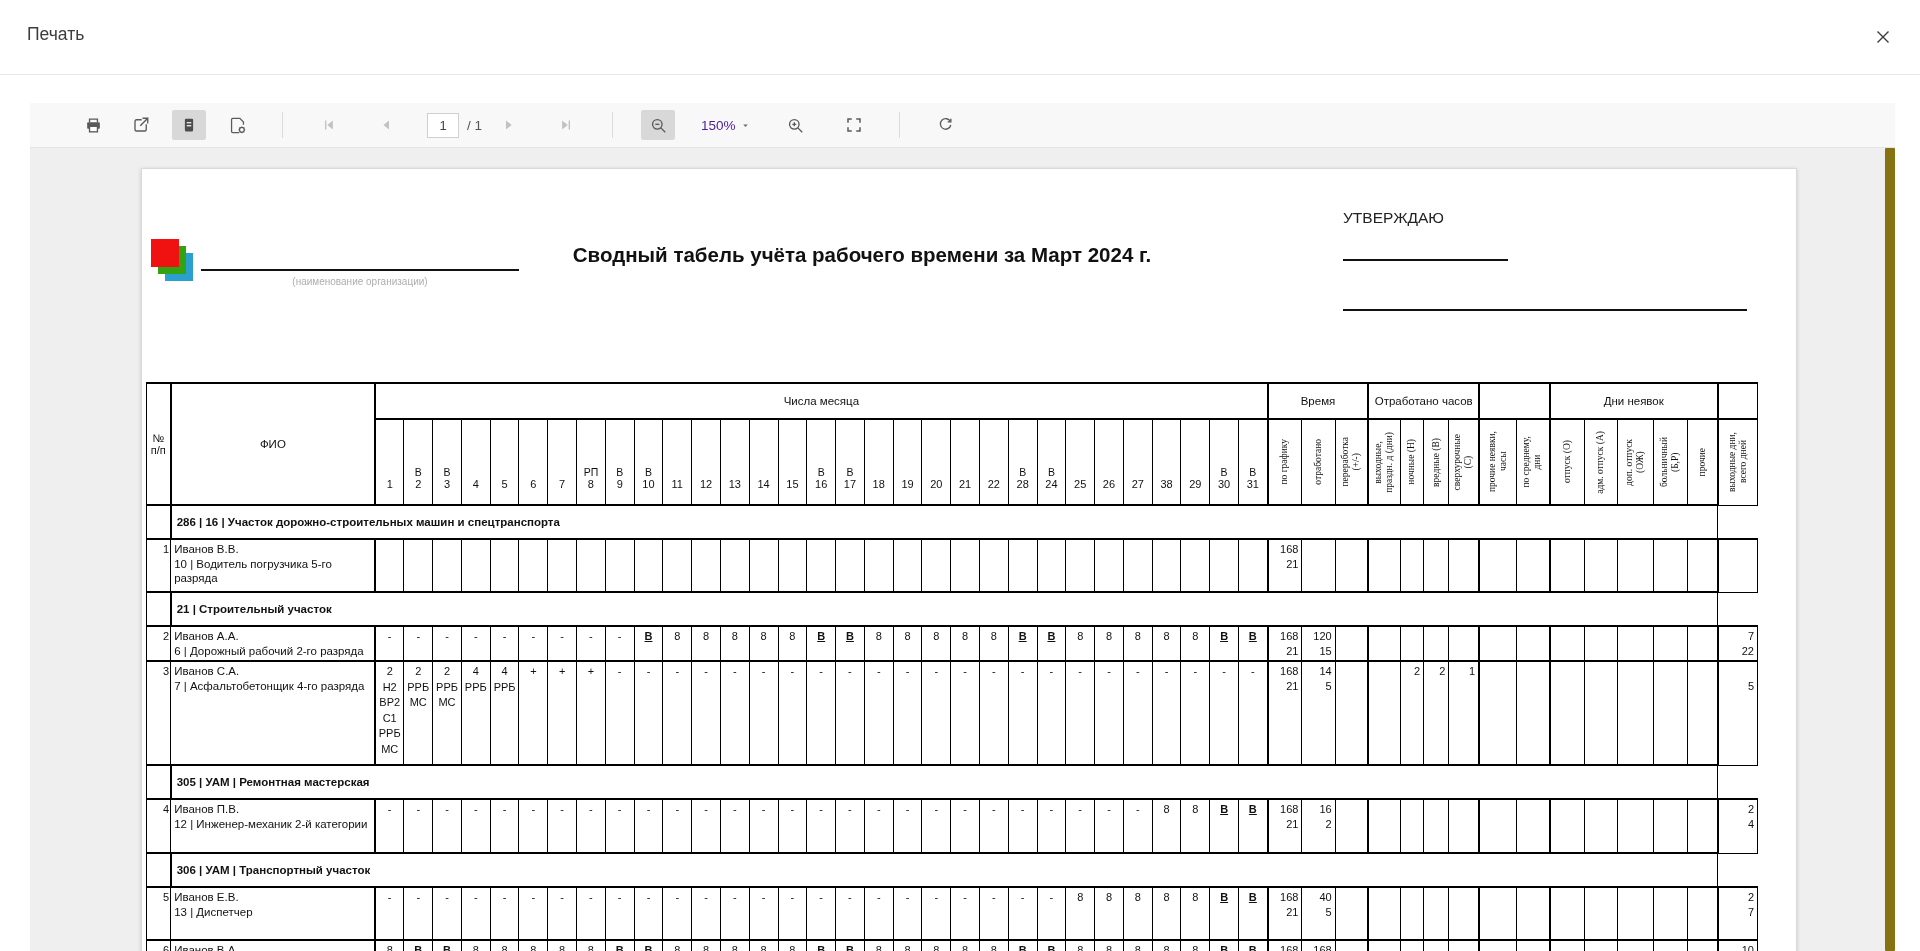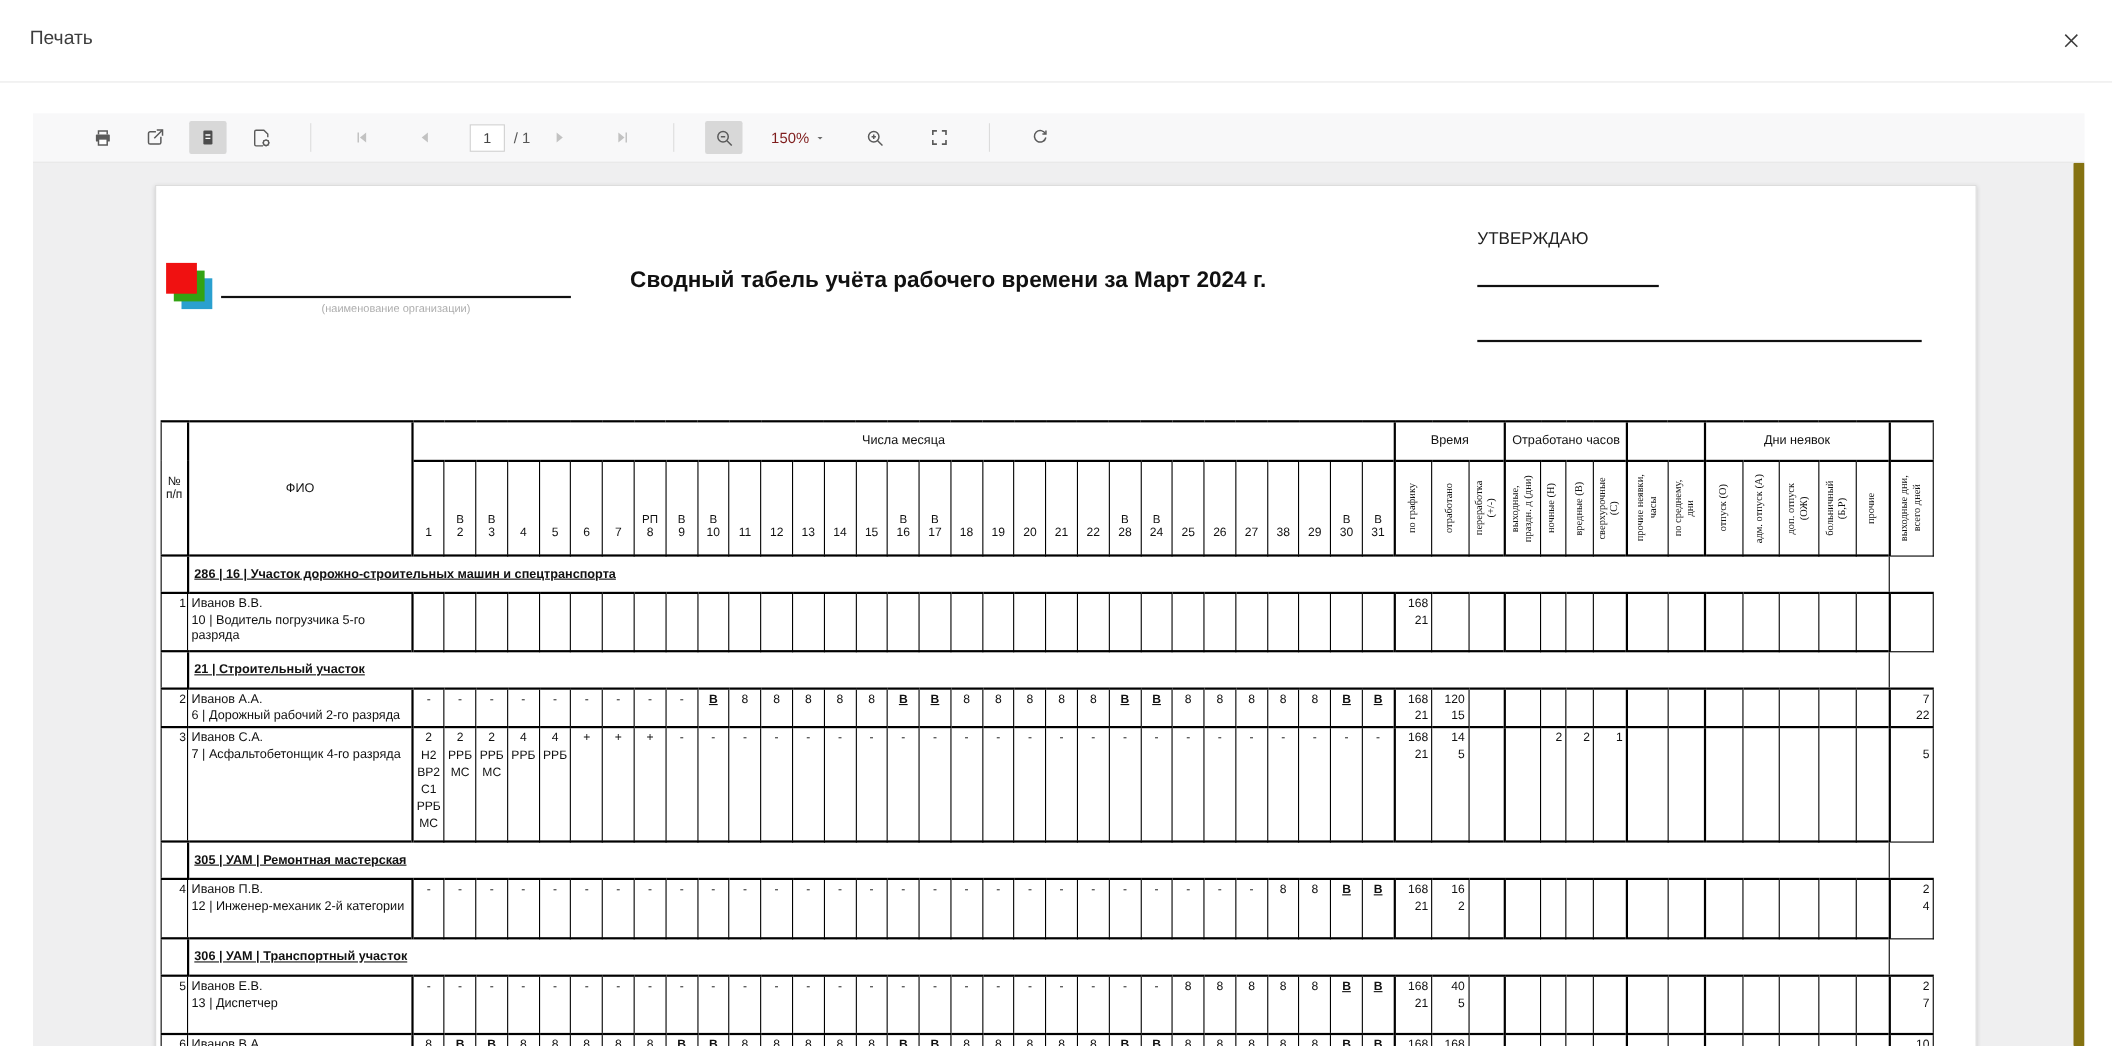--- a/index.html
+++ b/index.html
@@ -20,21 +20,21 @@
   .toolbar { position:absolute; left:0; top:0; width:100%; height:45px;
     background:#f8f8f9; border-bottom:1px solid #e4e4e4;
     display:flex; align-items:center; padding-left:46px; }
   .tb-btn { width:34px; height:30px; border:none; background:transparent; border-radius:2px;
     display:flex; align-items:center; justify-content:center; cursor:pointer; margin-right:14px; }
   .tb-btn.active { background:#d8d8d8; }
   .tb-sep { width:1px; height:26px; background:#dcdcdc; margin:0 28px 0 14px; }
   .page-box { width:32px; height:25px; border:1px solid #d0d0d0; background:#fff;
     text-align:center; font-size:13px; color:#444; margin:0 8px 0 10px; }
   .page-total { font-size:13.5px; color:#555; margin-right:10px; }
-  .zoom-label { font-size:13.5px; color:#7f1d1d; margin:0 4px 0 12px; cursor:pointer; }
+  .zoom-label { font-size:13.5px; color:#4c1d95; margin:0 4px 0 12px; cursor:pointer; }
   .caret { margin-right:14px; cursor:pointer; }
 
   
   .preview { position:absolute; left:0; top:45px; width:100%; height:803px;
     background:#efeff0; overflow:hidden; }
   .v-scrollbar { position:absolute; right:0; top:0; width:10px; height:100%;
     border-radius:1px; }
 
   
   .page { position:absolute; left:111px; top:20px; width:1656px; height:1400px;
@@ -67,21 +67,21 @@
   tr.hdr-cols { height:86px; }
   th.day-h { font-size:11px; font-weight:normal; vertical-align:bottom; padding-bottom:14px; }
   th.day-h .mark { font-size:10.5px; }
   th.rot { vertical-align:middle; font-weight:normal; }
   .rotlab { writing-mode:vertical-rl; transform:rotate(180deg); white-space:pre;
     margin:0 auto; font-family:"Liberation Serif", serif; font-size:9.5px;
     line-height:1.2; text-align:center; }
 
   tr.section td.secttext { font-size:11.5px; font-weight:bold; padding:4px 0 4px 5px;
     vertical-align:middle; }
-  tr.section { height:34px;text-decoration:underline; }
+  tr.section { height:34px; }
   td.numcol { font-size:11px; text-align:right; vertical-align:top; padding:3px 1px 0 0; }
   td.name { vertical-align:top; padding:2px 3px; font-size:11.5px; line-height:14.5px; }
   td.day { text-align:center; vertical-align:top; font-size:11px; line-height:15.5px;
     white-space:pre-line; padding-top:2px; }
   td.day.v, td.day-v { font-weight:bold; text-decoration:underline; }
   td.stat { text-align:right; vertical-align:top; font-size:11px; line-height:15px;
     white-space:pre-line; padding:2px 3px 0 0; }
 
   svg { display:block; }
 </style>

